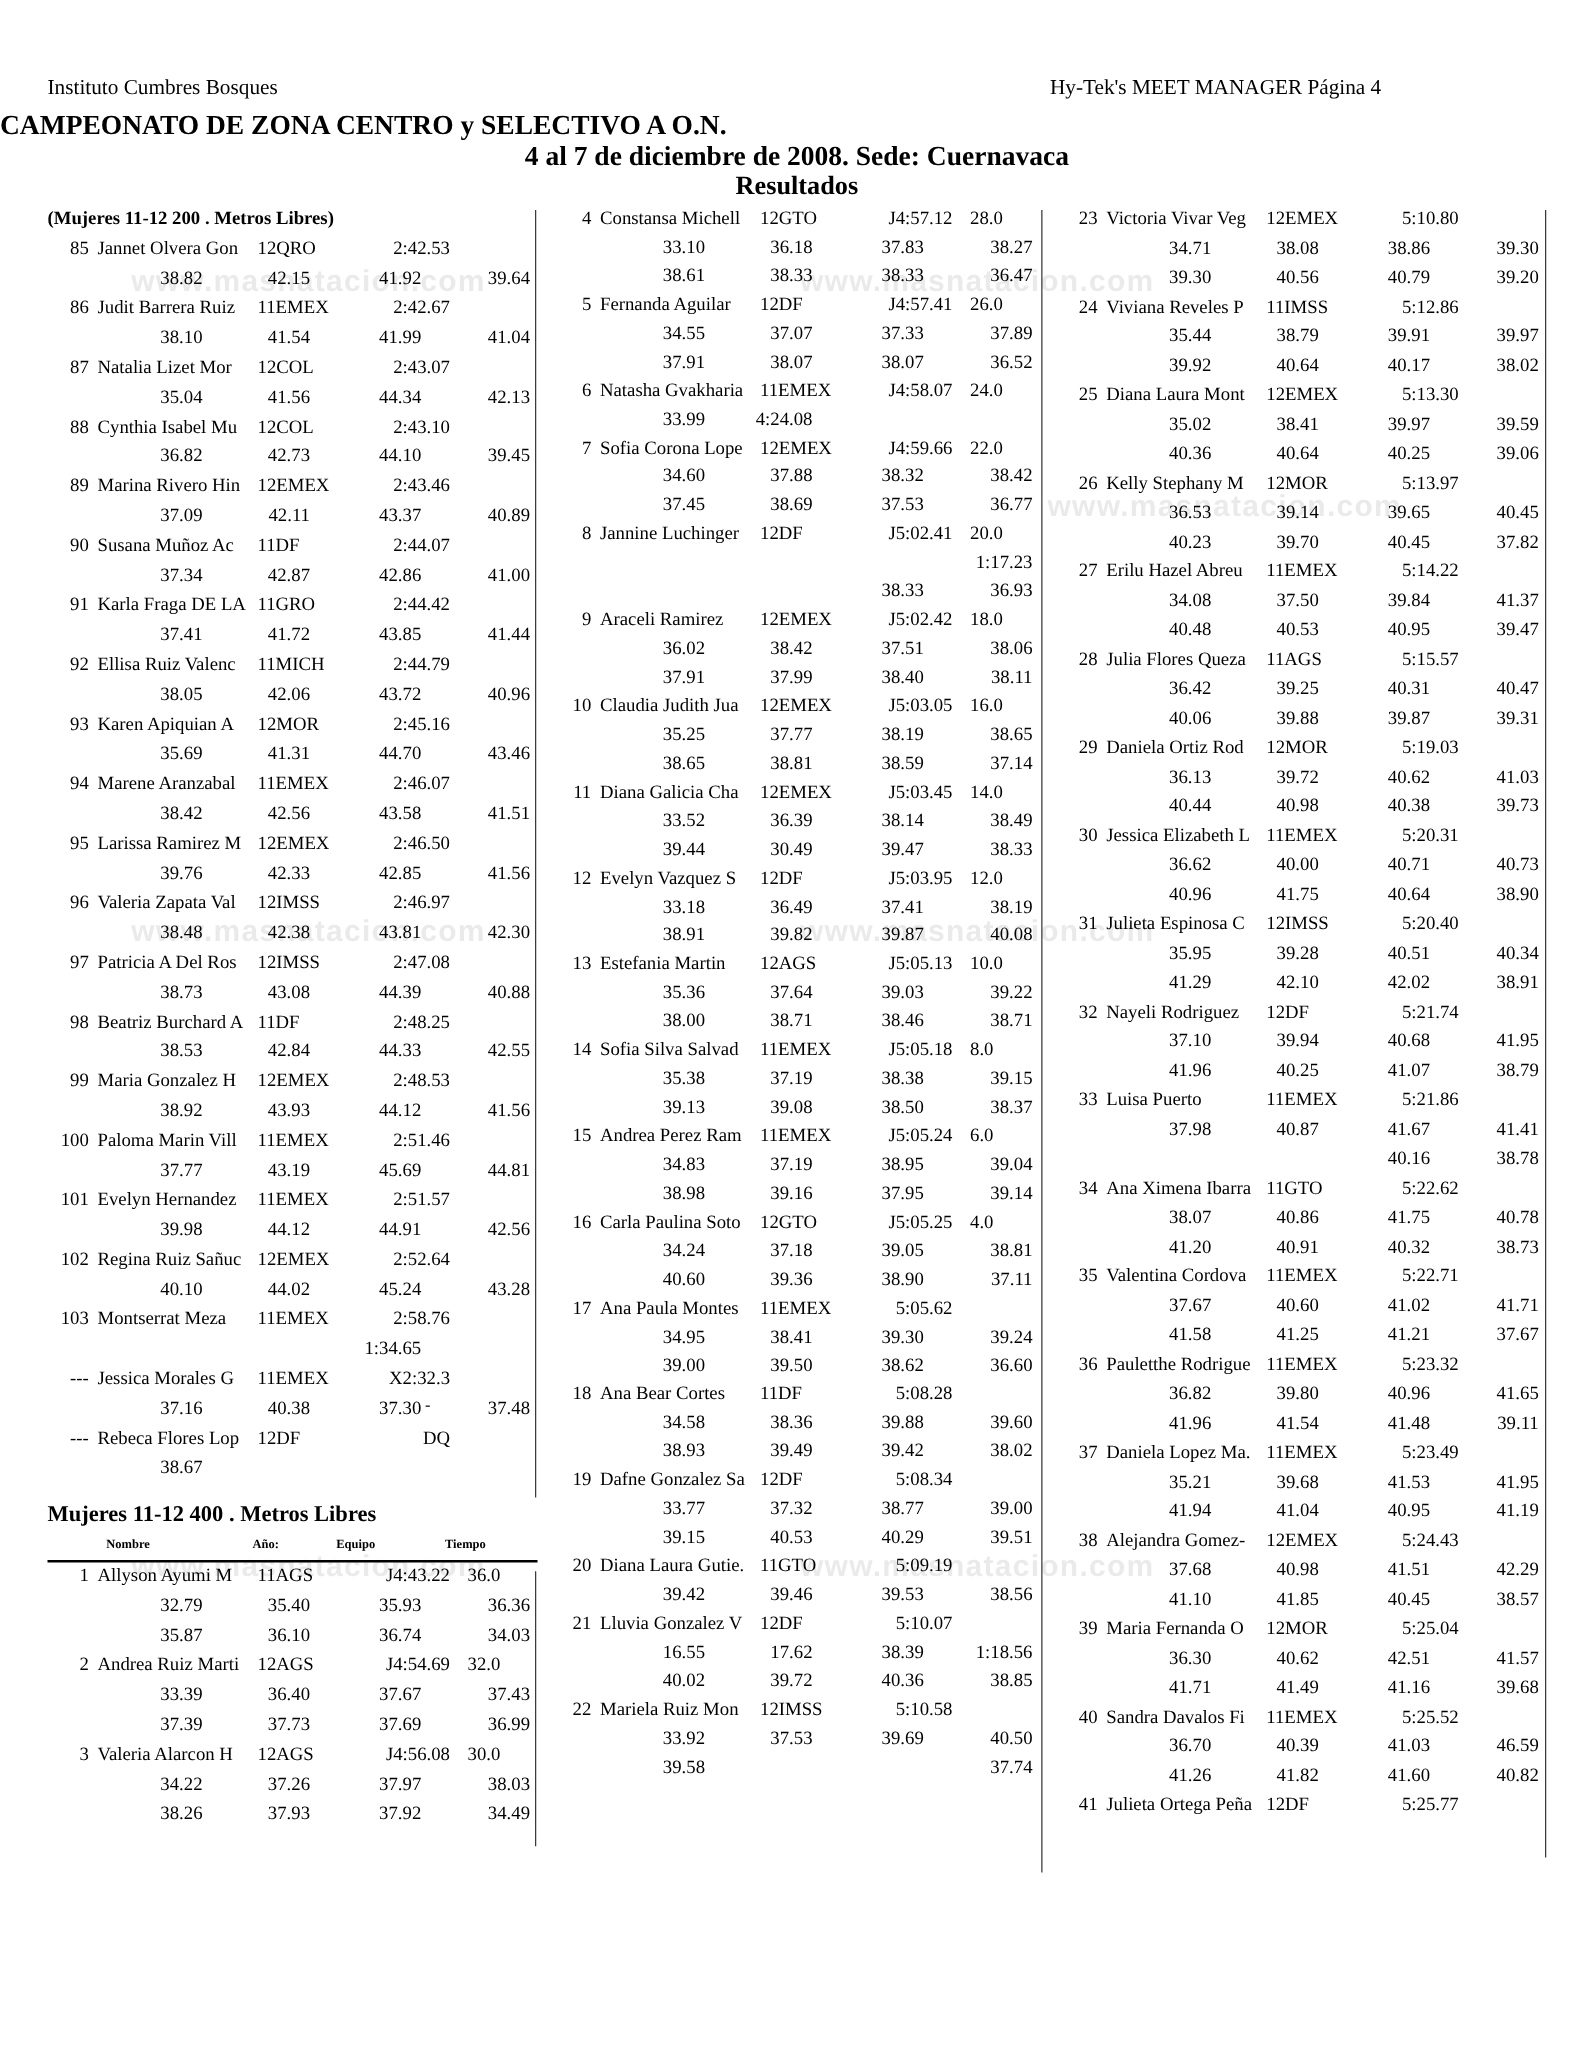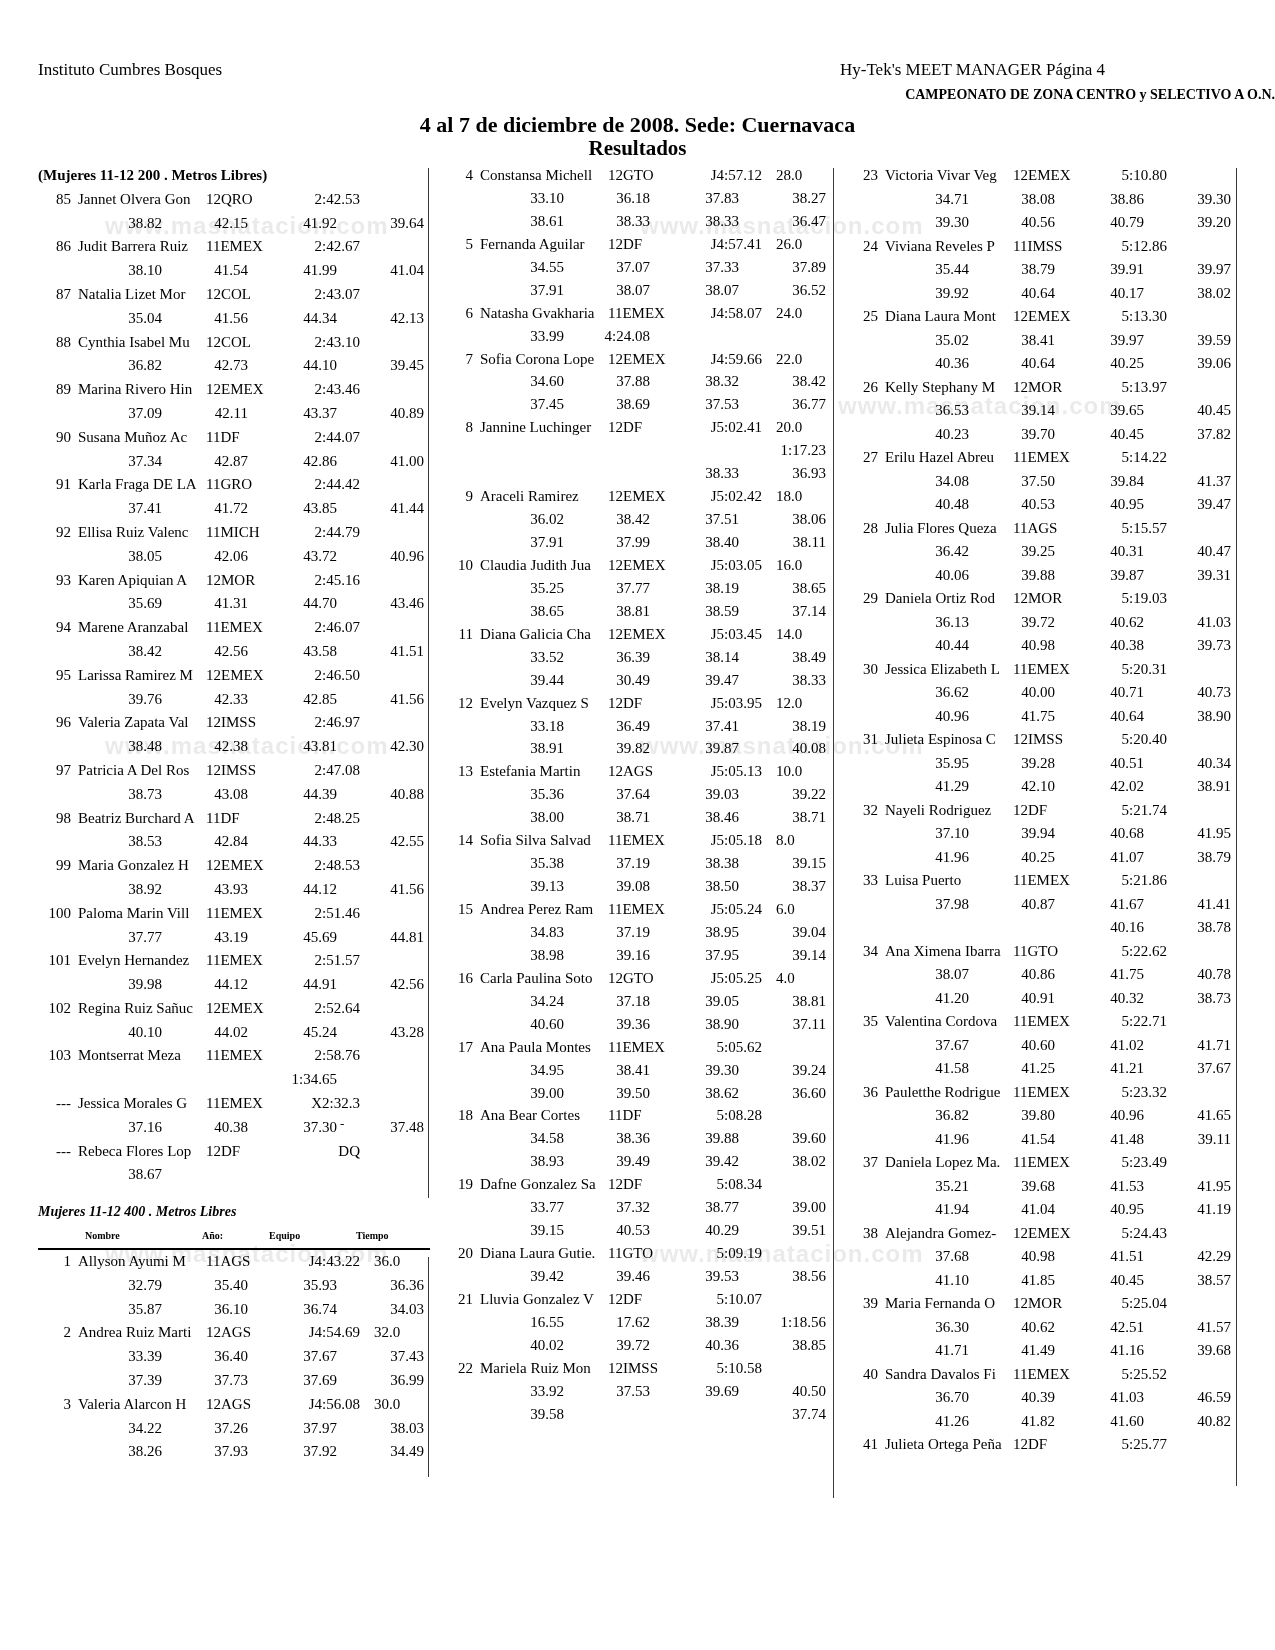--- a/index.html
+++ b/index.html
@@ -1,31 +1,31 @@
 <!DOCTYPE html>
 <html><head>
 <meta charset="utf-8">
 <style>
   html,body{margin:0;padding:0;}
   body{width:1275px;height:1650px;background:#ffffff;color:#000;
        font-family:"Liberation Serif",serif;position:relative;overflow:hidden;}
 
   .hdr-left{position:absolute;left:38px;top:60px;font-size:17px;}
   .hdr-right{position:absolute;right:170px;top:60px;font-size:17px;}
-  .t1{position:absolute;left:0;right:0;top:87px;text-align:right;font-weight:bold;font-size:14px;}
+  .t1{position:absolute;left:0;right:0;top:87px;text-align:left;font-weight:bold;font-size:22px;}
   .t2{position:absolute;left:0;right:0;top:112px;text-align:center;font-weight:bold;font-size:22px;}
   .t3{position:absolute;left:0;right:0;top:136px;text-align:center;font-weight:bold;font-size:21px;}
 
   .col{position:absolute;top:164px;width:392px;}
   .col1{left:38px;--lh:23.8px;}
   .col2{left:440px;--lh:22.95px;}
   .col3{left:845px;--lh:23.5px;}
 
   .sec-title{height:var(--lh);line-height:var(--lh);font-weight:bold;font-size:15px;white-space:nowrap;}
-  .sec-title.large{font-size:14px;font-style:italic;}
+  .sec-title.large{font-size:18px;}
   .gap{height:calc(var(--lh)*0.55);}
 
   .thead-row{height:var(--lh);line-height:var(--lh);font-weight:bold;font-size:10px;
              border-bottom:2px solid #000;display:grid;
              grid-template-columns:35px 105px 55px 75px 1fr;gap:12px;}
   .thead-row span:nth-child(1){grid-column:2;}
   .thead-row span:nth-child(2){grid-column:3;font-family:Liberation Serif, serif;}
   .thead-row span:nth-child(3){grid-column:4;}
   .thead-row span:nth-child(4){grid-column:5;}
 

